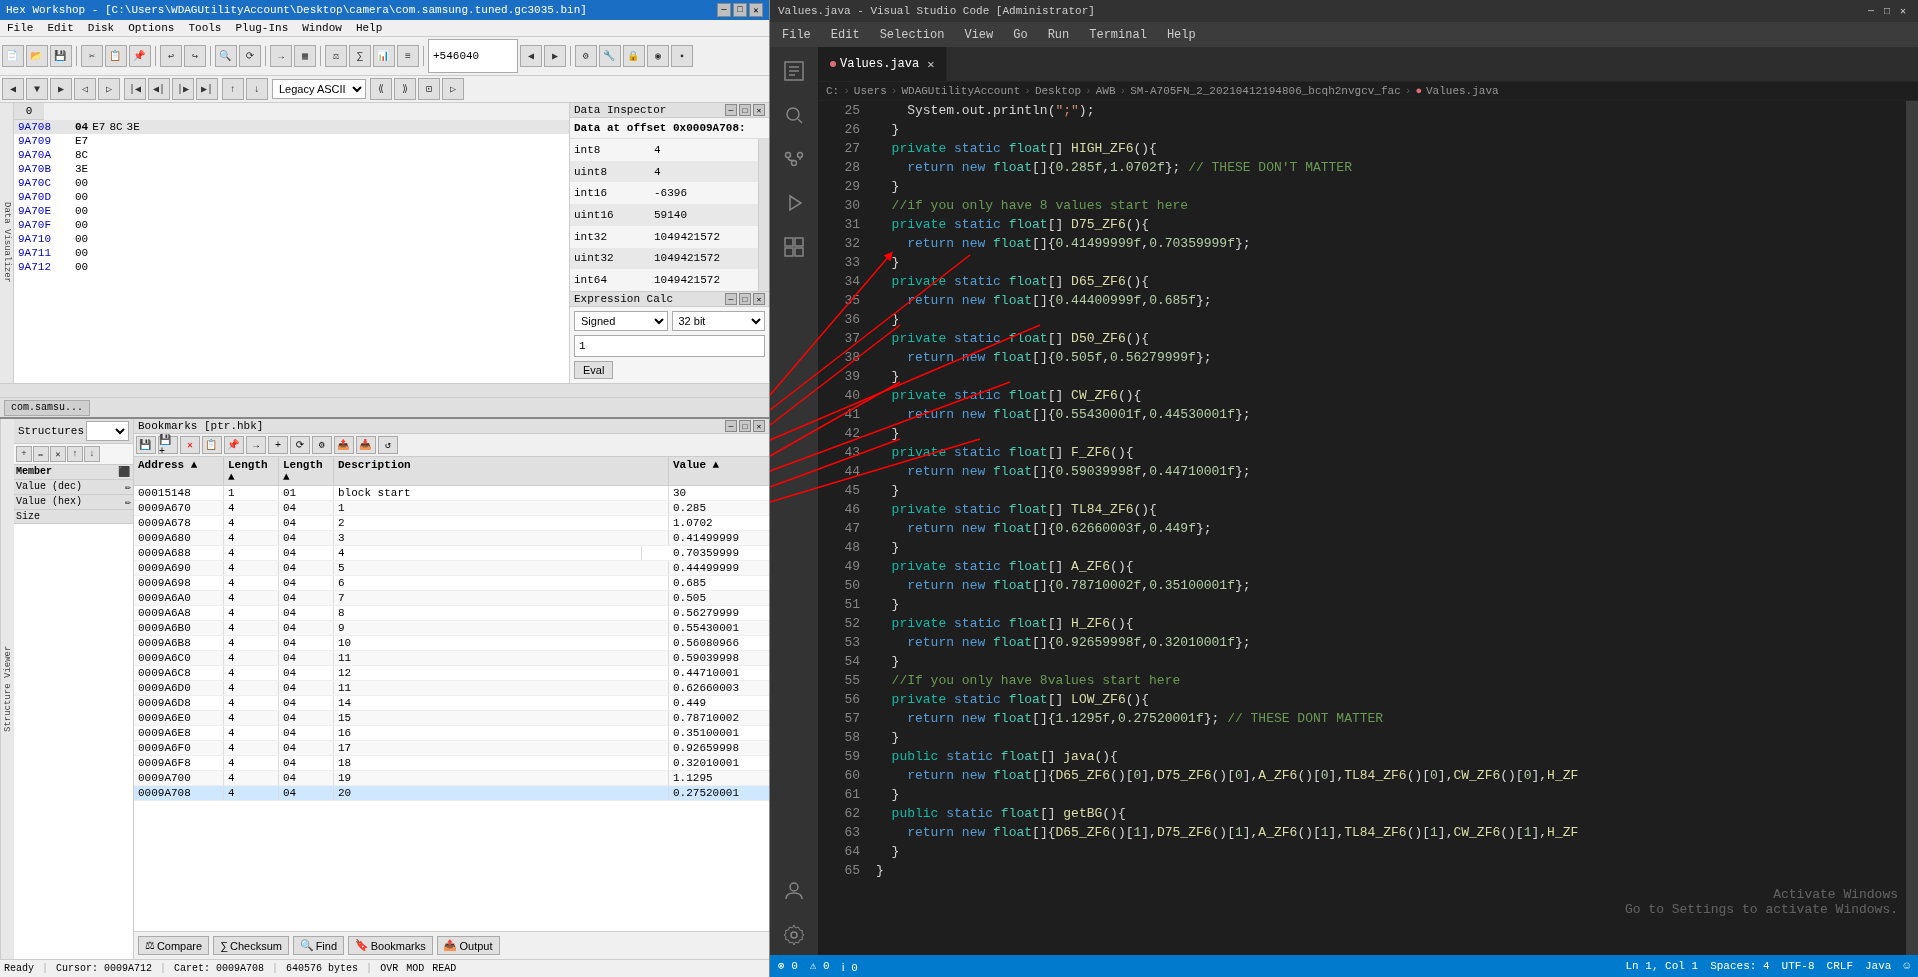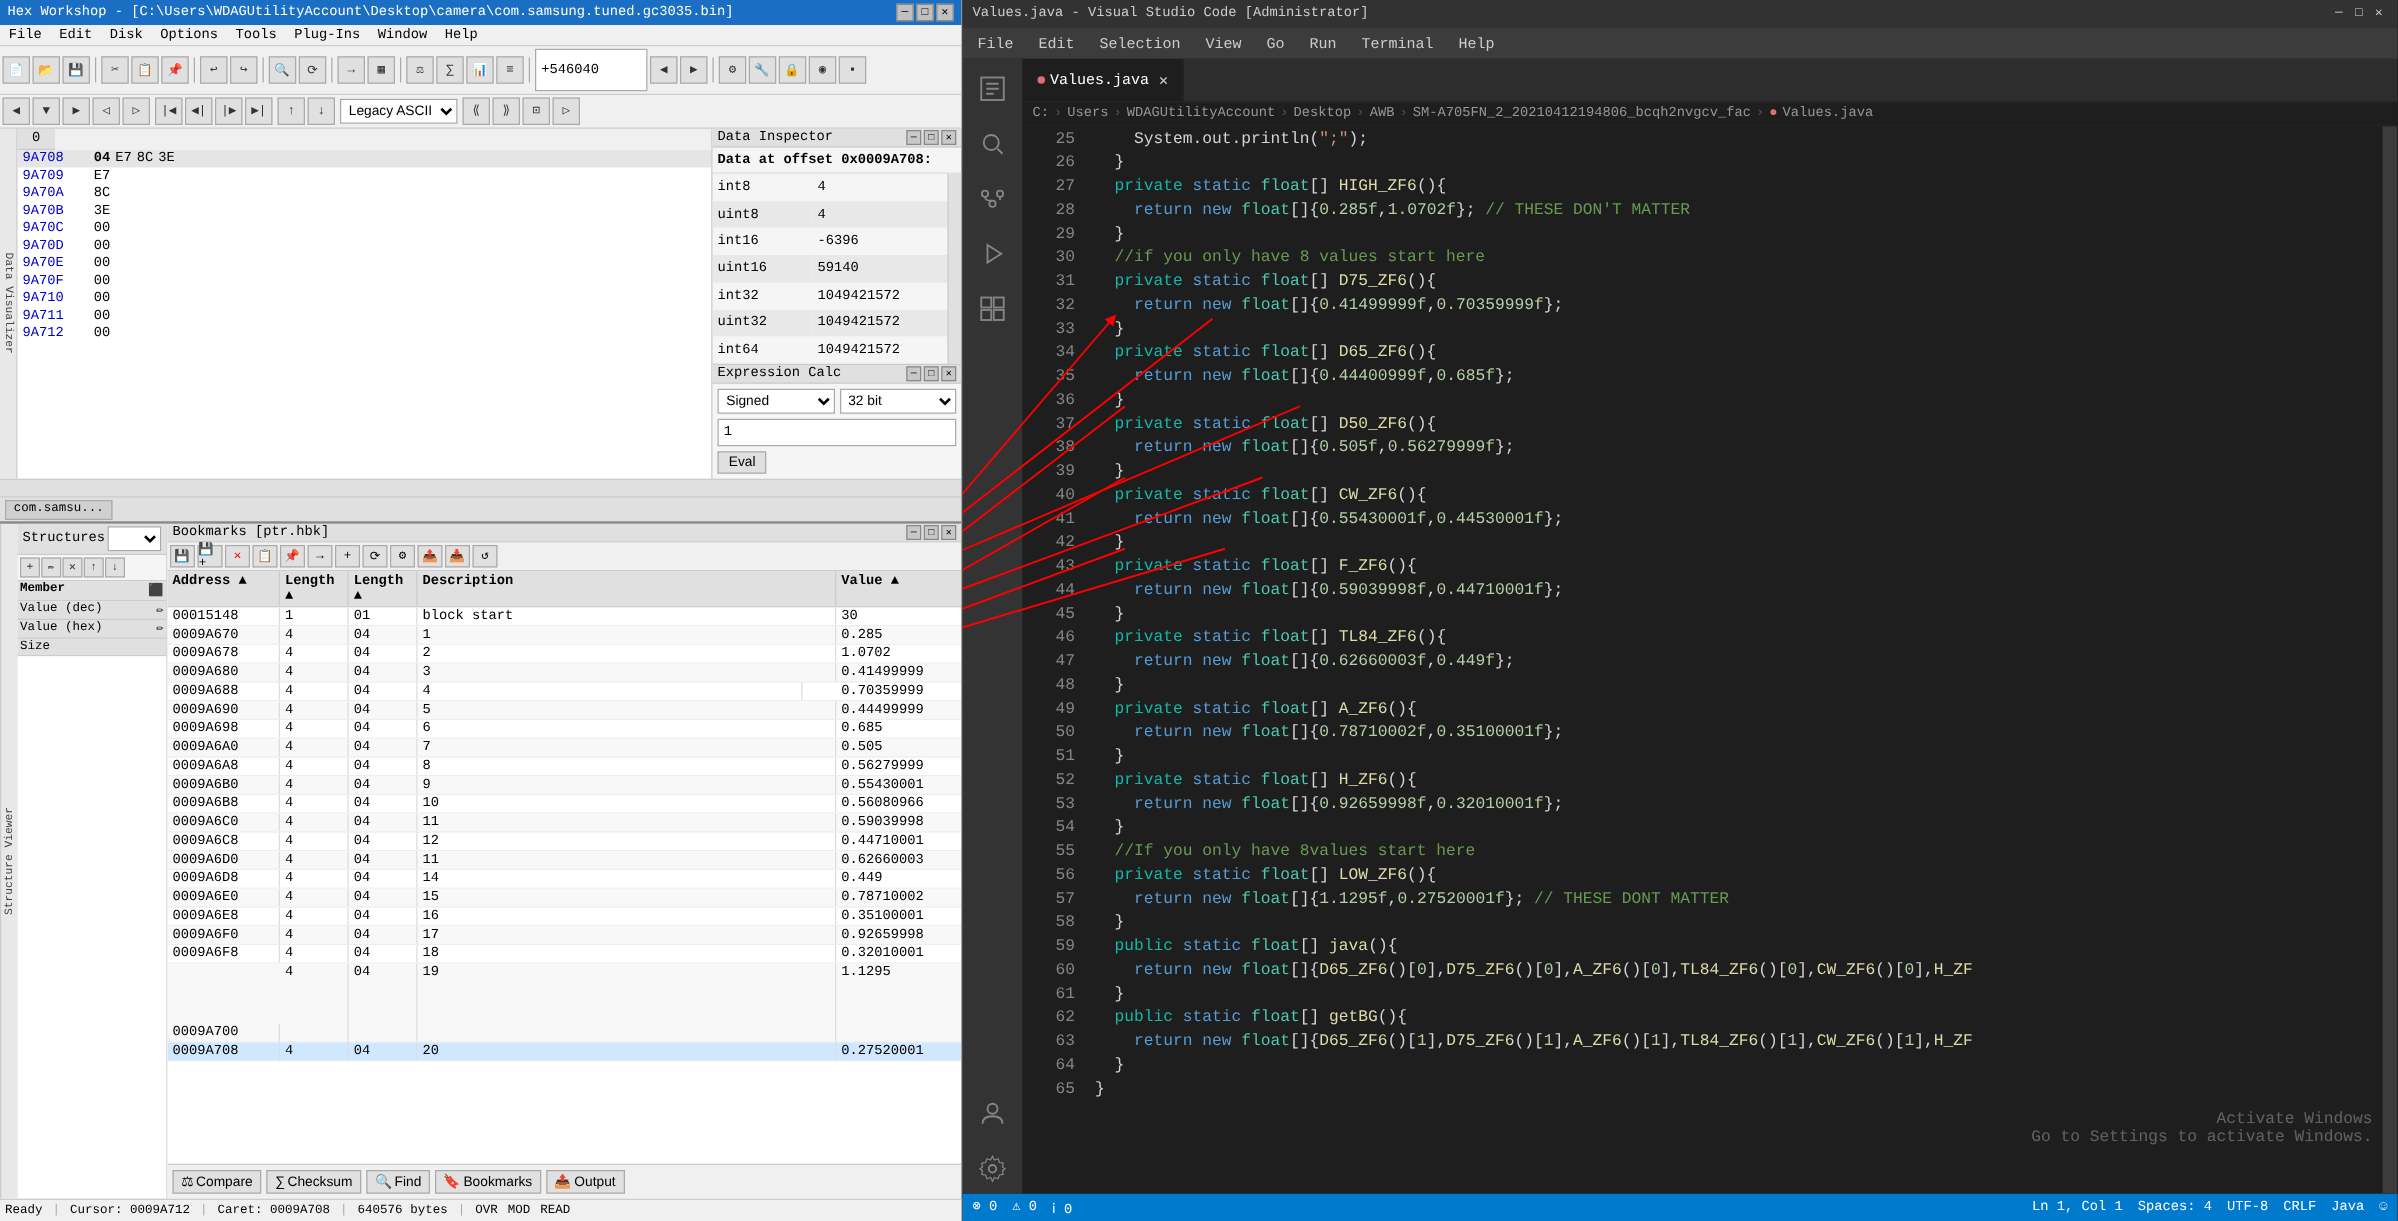--- a/index.html
+++ b/index.html
@@ -501,21 +501,21 @@
             <div style="width:100px; padding:1px 4px;">0.92659998</div>
           </div>
           <div style="display:flex; font-size:11px; border-bottom:1px solid #eee;">
             <div style="width:90px; padding:1px 4px; border-right:1px solid #ddd;">0009A6F8</div>
             <div style="width:55px; padding:1px 4px; border-right:1px solid #ddd;">4</div>
             <div style="width:55px; padding:1px 4px; border-right:1px solid #ddd;">04</div>
             <div style="flex:1; padding:1px 4px; border-right:1px solid #ddd;">18</div>
             <div style="width:100px; padding:1px 4px;">0.32010001</div>
           </div>
           <div style="display:flex; font-size:11px; border-bottom:1px solid #eee; background:#f8f8f8;">
-            <div style="width:90px; padding:1px 4px; border-right:1px solid #ddd;margin-top:48px;">0009A700</div>
+            <div style="width:90px; padding:1px 4px; border-right:1px solid #ddd;">0009A700</div>
             <div style="width:55px; padding:1px 4px; border-right:1px solid #ddd;">4</div>
             <div style="width:55px; padding:1px 4px; border-right:1px solid #ddd;">04</div>
             <div style="flex:1; padding:1px 4px; border-right:1px solid #ddd;">19</div>
             <div style="width:100px; padding:1px 4px;">1.1295</div>
           </div>
           <div style="display:flex; font-size:11px; border-bottom:1px solid #eee; background:#cfe8ff;">
             <div style="width:90px; padding:1px 4px; border-right:1px solid #ddd;">0009A708</div>
             <div style="width:55px; padding:1px 4px; border-right:1px solid #ddd;">4</div>
             <div style="width:55px; padding:1px 4px; border-right:1px solid #ddd;">04</div>
             <div style="flex:1; padding:1px 4px; border-right:1px solid #ddd;">20</div>

